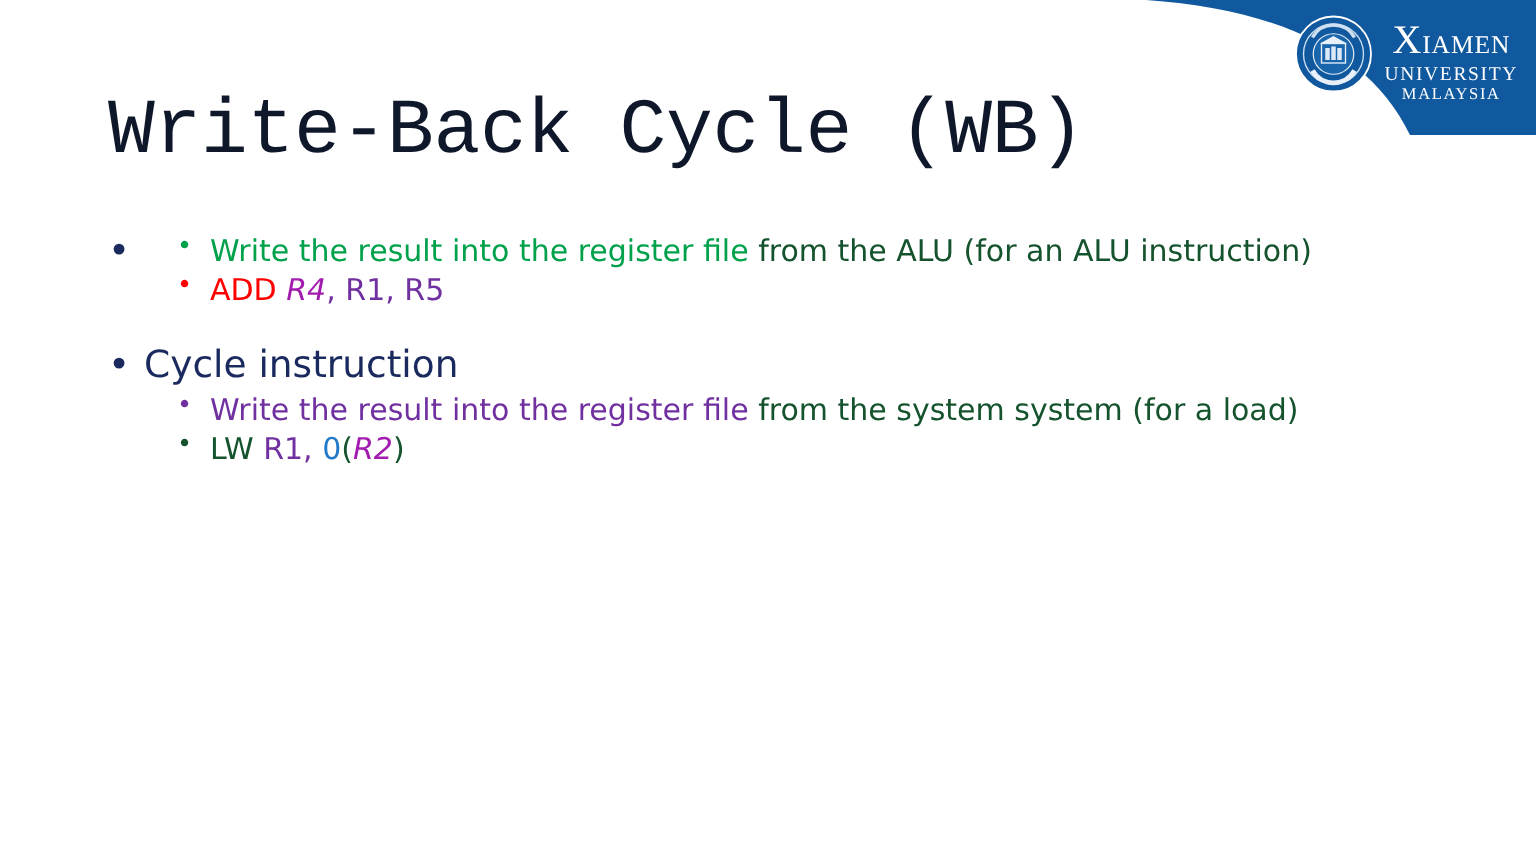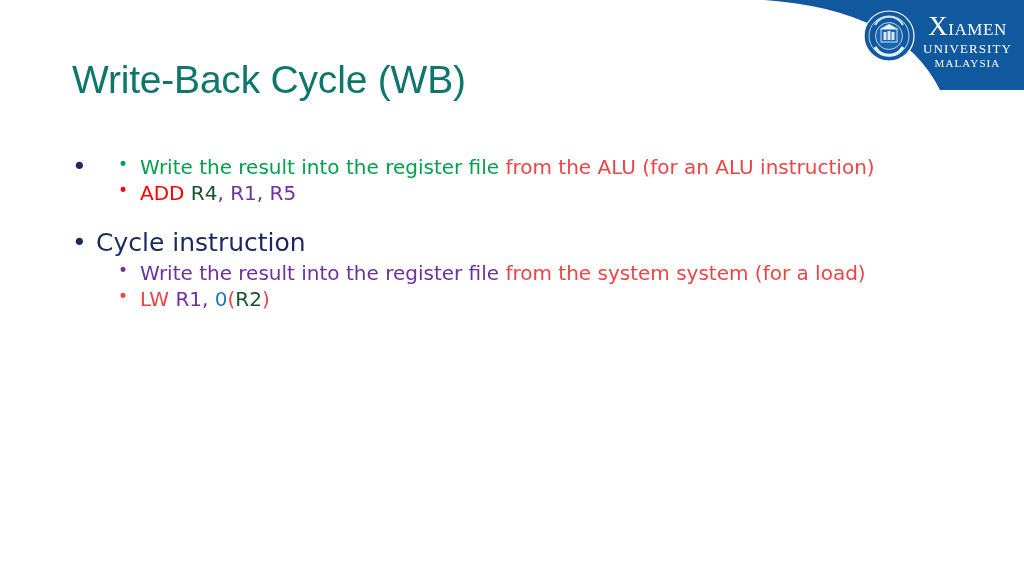--- a/index.html
+++ b/index.html
@@ -68,23 +68,23 @@
     right: 108px;
     width: 54px;
     height: 54px;
   }
 
   
   .slide-title {
     position: absolute;
     left: 72px;
     top: 58px;
-    font-family: Liberation Sans, sans-serif;
-    font-size: 39px;
-    color: #0f766e;
+    font-family: Liberation Mono, monospace;
+    font-size: 52px;
+    color: #0f172a;
     letter-spacing: -0.2px;
     white-space: nowrap;
   }
 
   
   .content {
     position: absolute;
     left: 66px;
     top: 152px;
     width: 900px;
@@ -118,23 +118,23 @@
     left: 52px;
     top: -1px;
     font-size: 17px;
   }
 
   .gap {
     height: 22px;
   }
 
   
-  .c-navy   { color: #ef4444; }
+  .c-navy   { color: #14532d; }
   .c-green  { color: #00a14b; }
-  .c-green2 { color: #14532d; }
+  .c-green2 { color: #a21caf; font-style: italic; }
   .c-purple { color: #7030a0; }
   .c-red    { color: #ff0000; }
   .c-blue   { color: #1f78c8; }
 
   
   .page-number {
     position: absolute;
     left: 930px;
     top: 540px;
     font-size: 11px;

